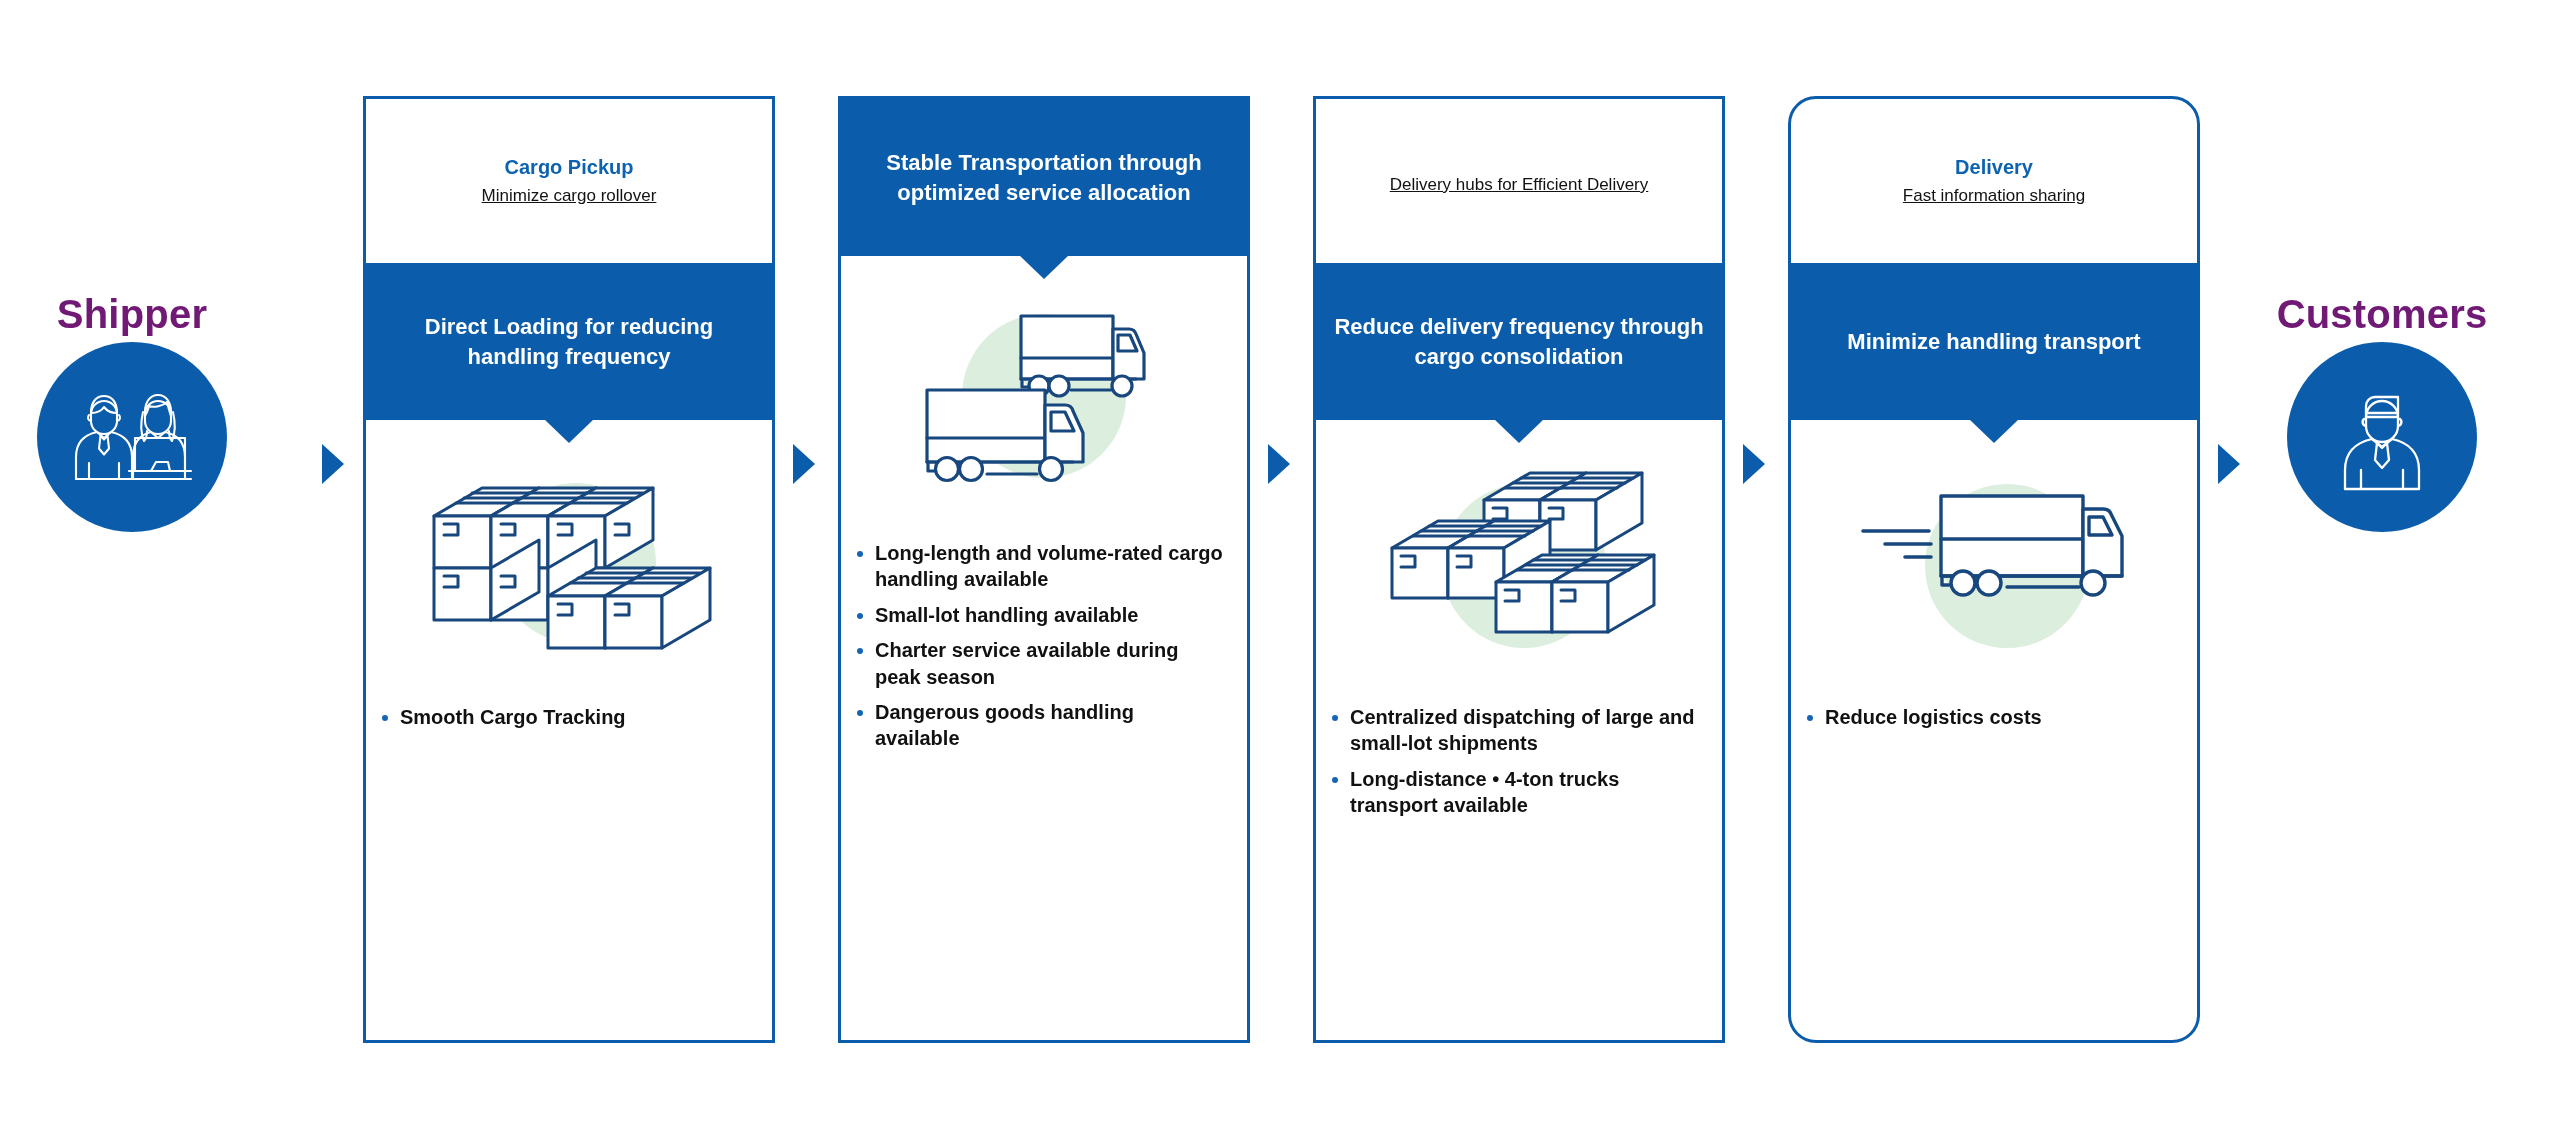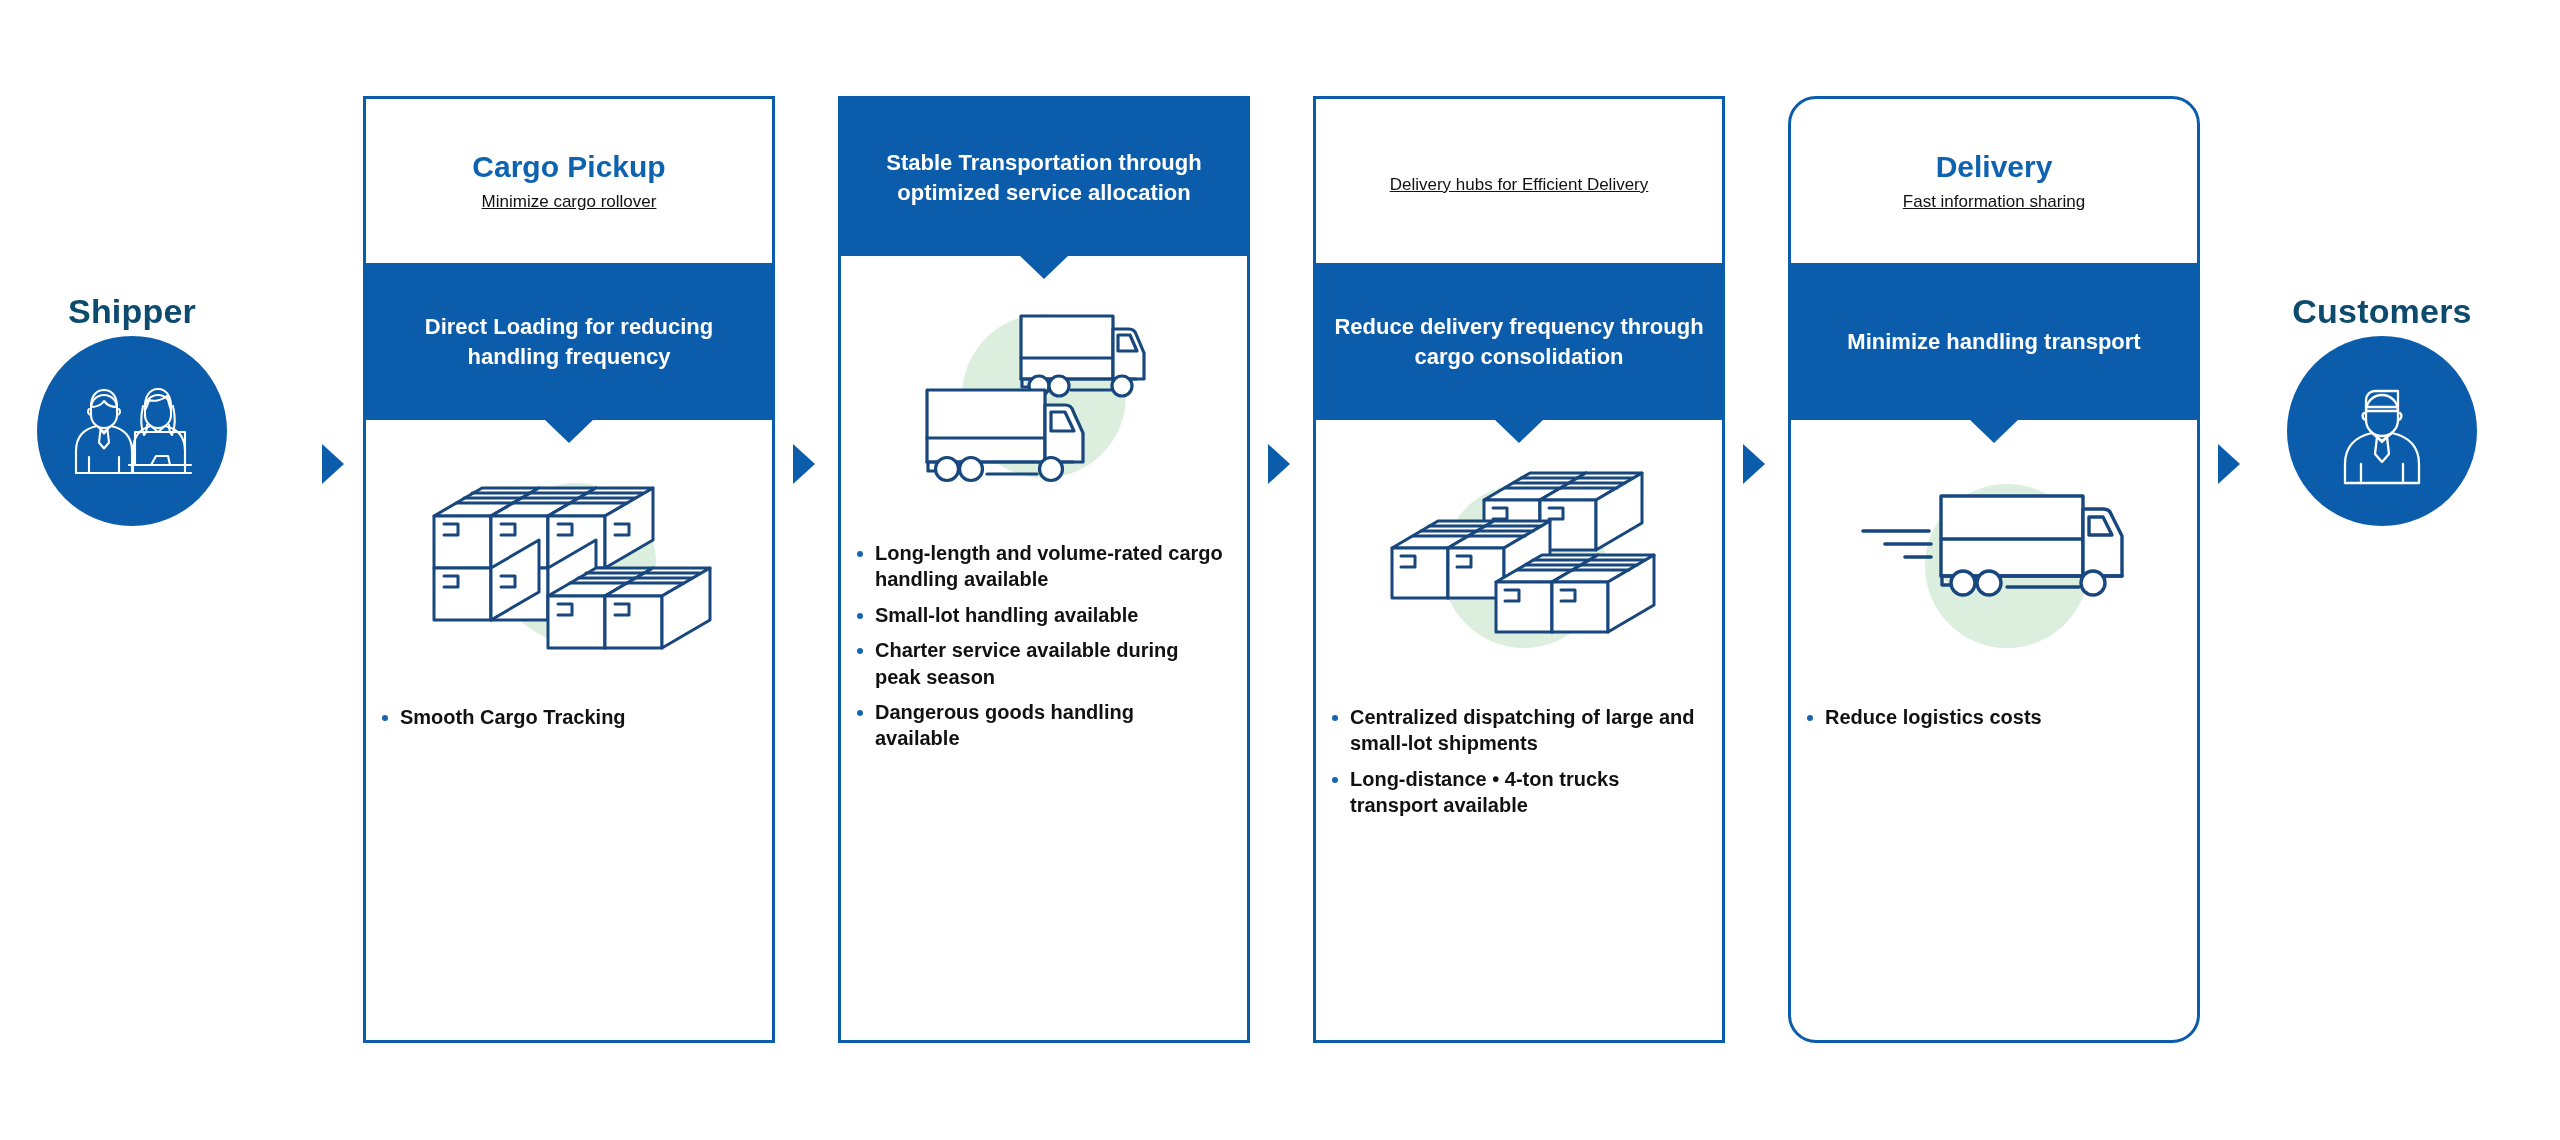--- a/index.html
+++ b/index.html
@@ -21,23 +21,23 @@
     background: #ffffff;
   }
 
   
   .endpoint {
     position: absolute;
     width: 240px;
     text-align: center;
   }
   .endpoint-label {
-    font-size: 34px;
+    font-size: 40px;
     font-weight: bold;
-    color: #0c4a6e;
+    color: #701a75;
     letter-spacing: 0.2px;
     line-height: 1;
     margin-bottom: 8px;
     white-space: nowrap;
   }
   .endpoint-circle {
     width: 190px;
     height: 190px;
     border-radius: 50%;
     background: #0b5cab;
@@ -74,21 +74,21 @@
     height: 164px;
     box-sizing: border-box;
     display: flex;
     flex-direction: column;
     align-items: center;
     justify-content: center;
     padding: 0 10px;
   }
   .card-title {
     color: #0d63b0;
-    font-size: 30px;
+    font-size: 20px;
     font-weight: bold;
     line-height: 1.12;
     text-align: center;
   }
   .card-subtitle {
     color: #121212;
     font-size: 17px;
     line-height: 1.25;
     text-align: center;
     margin-top: 7px;

